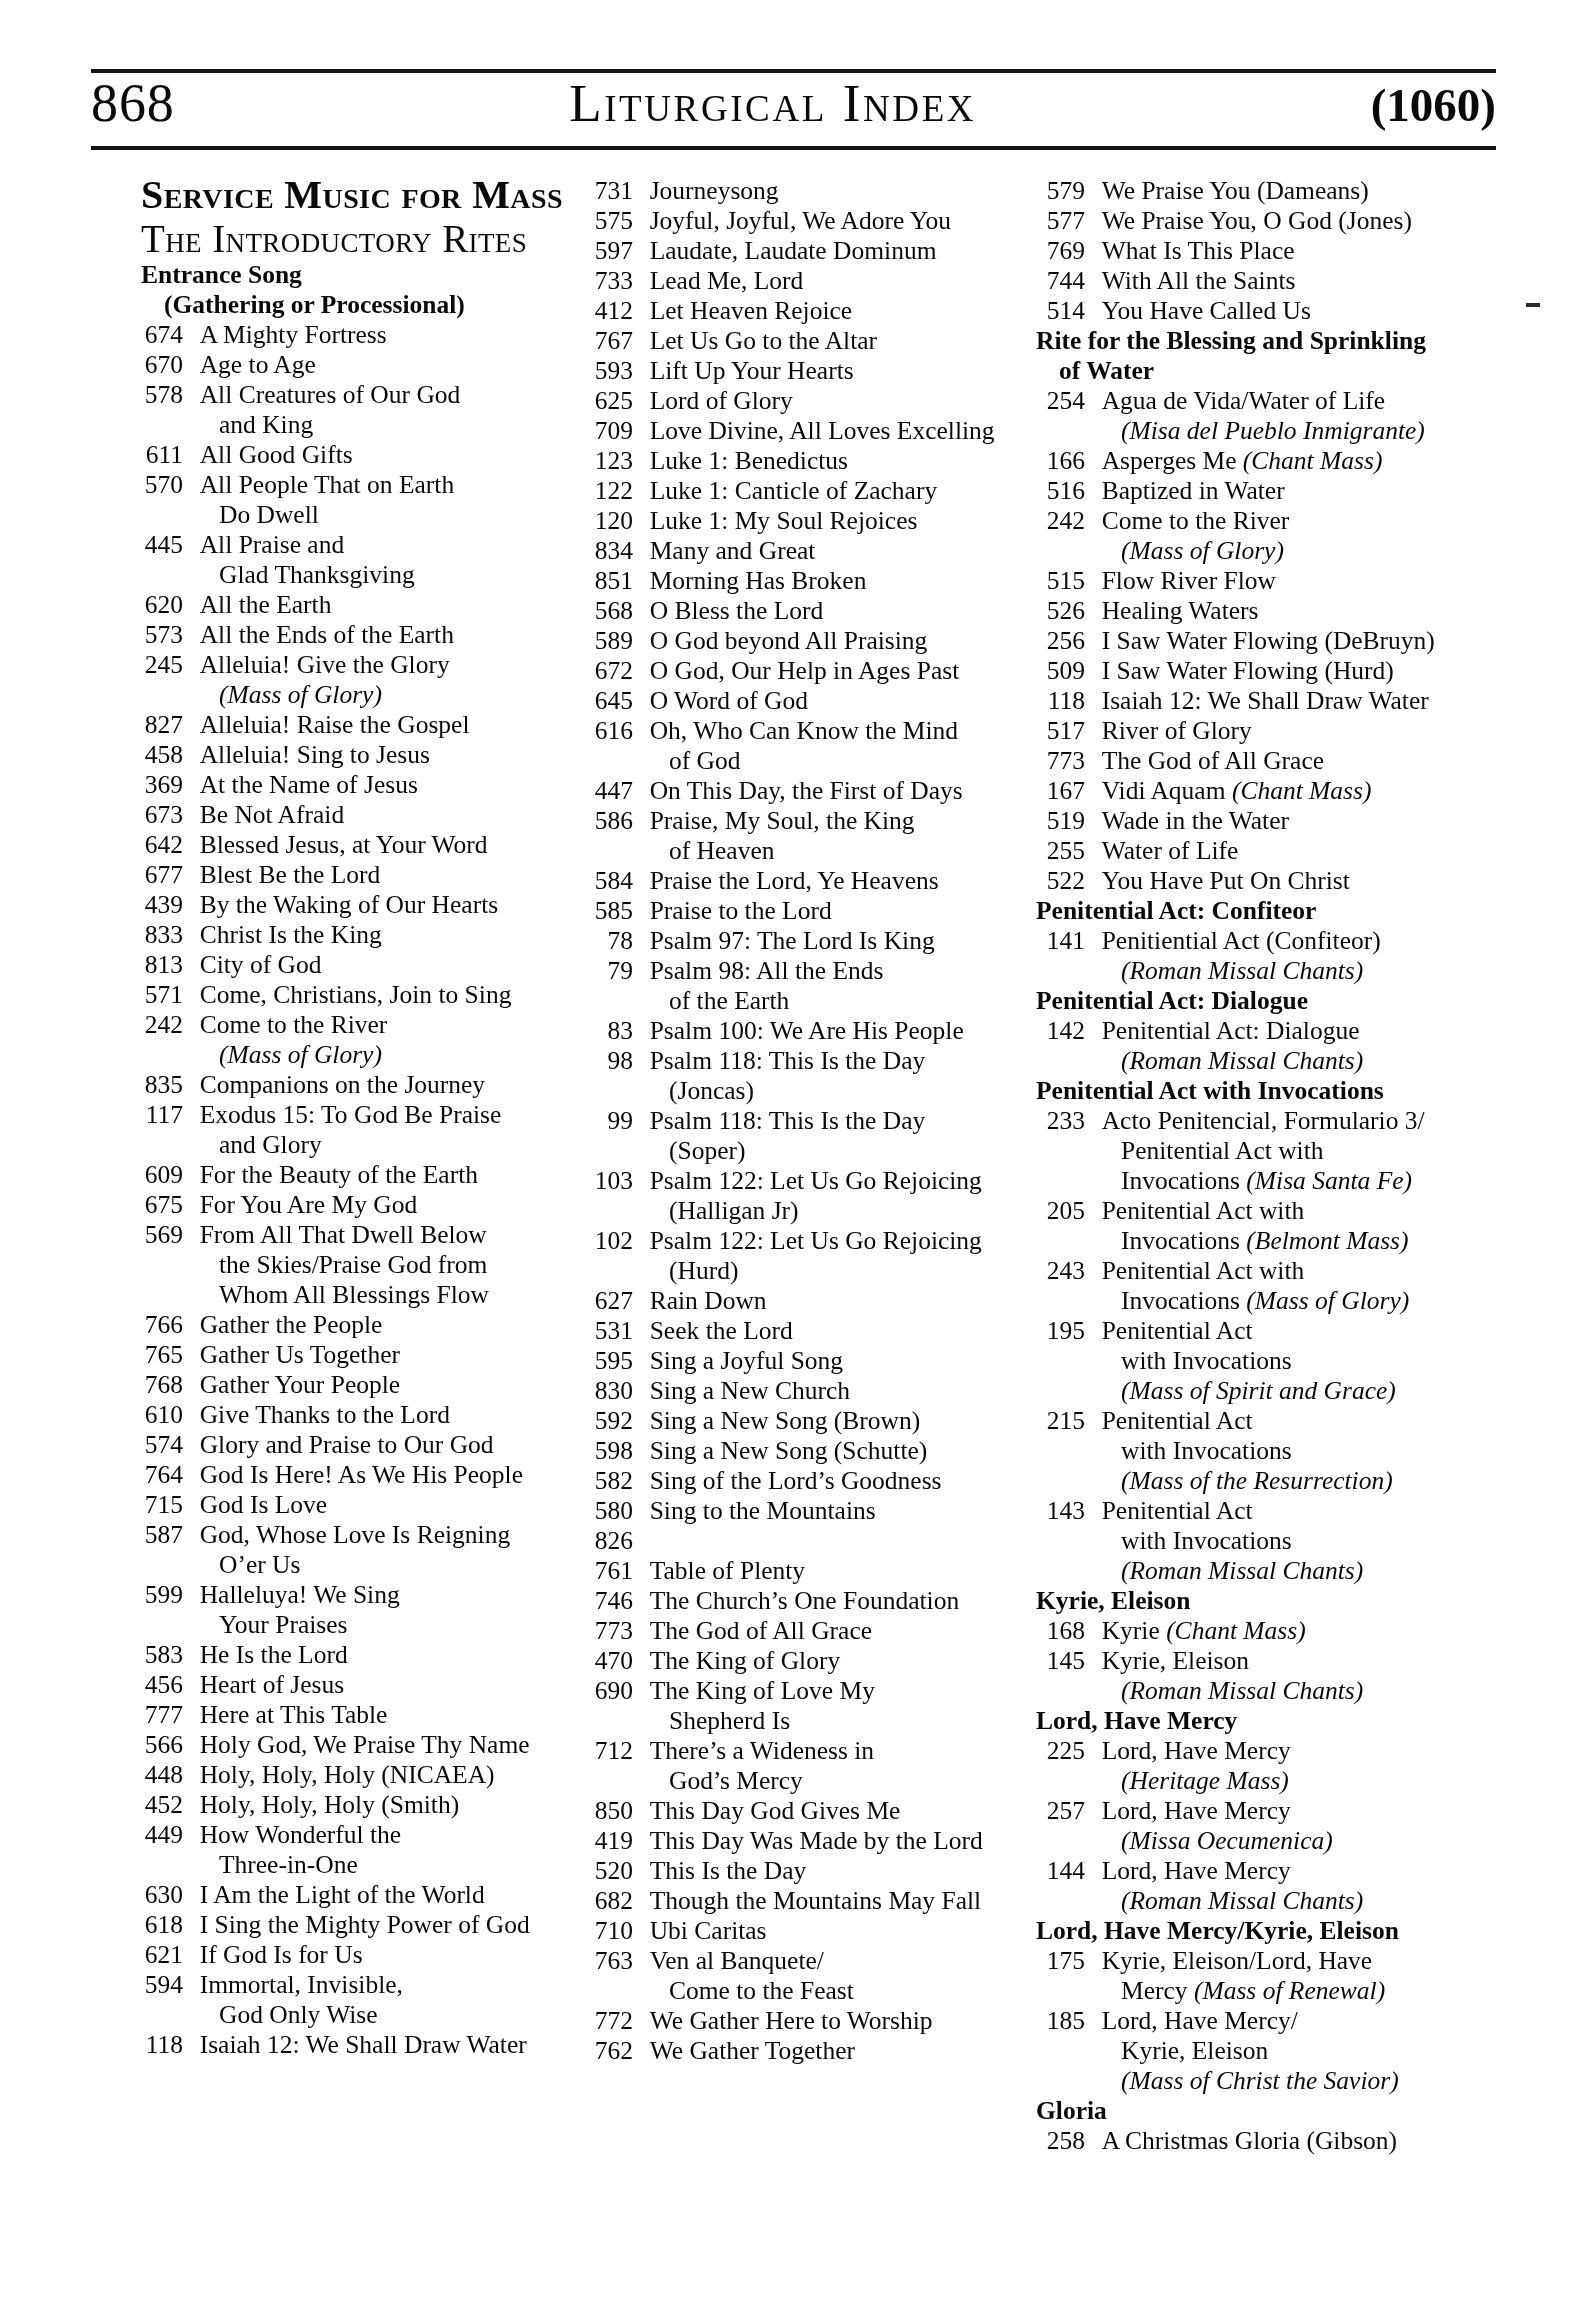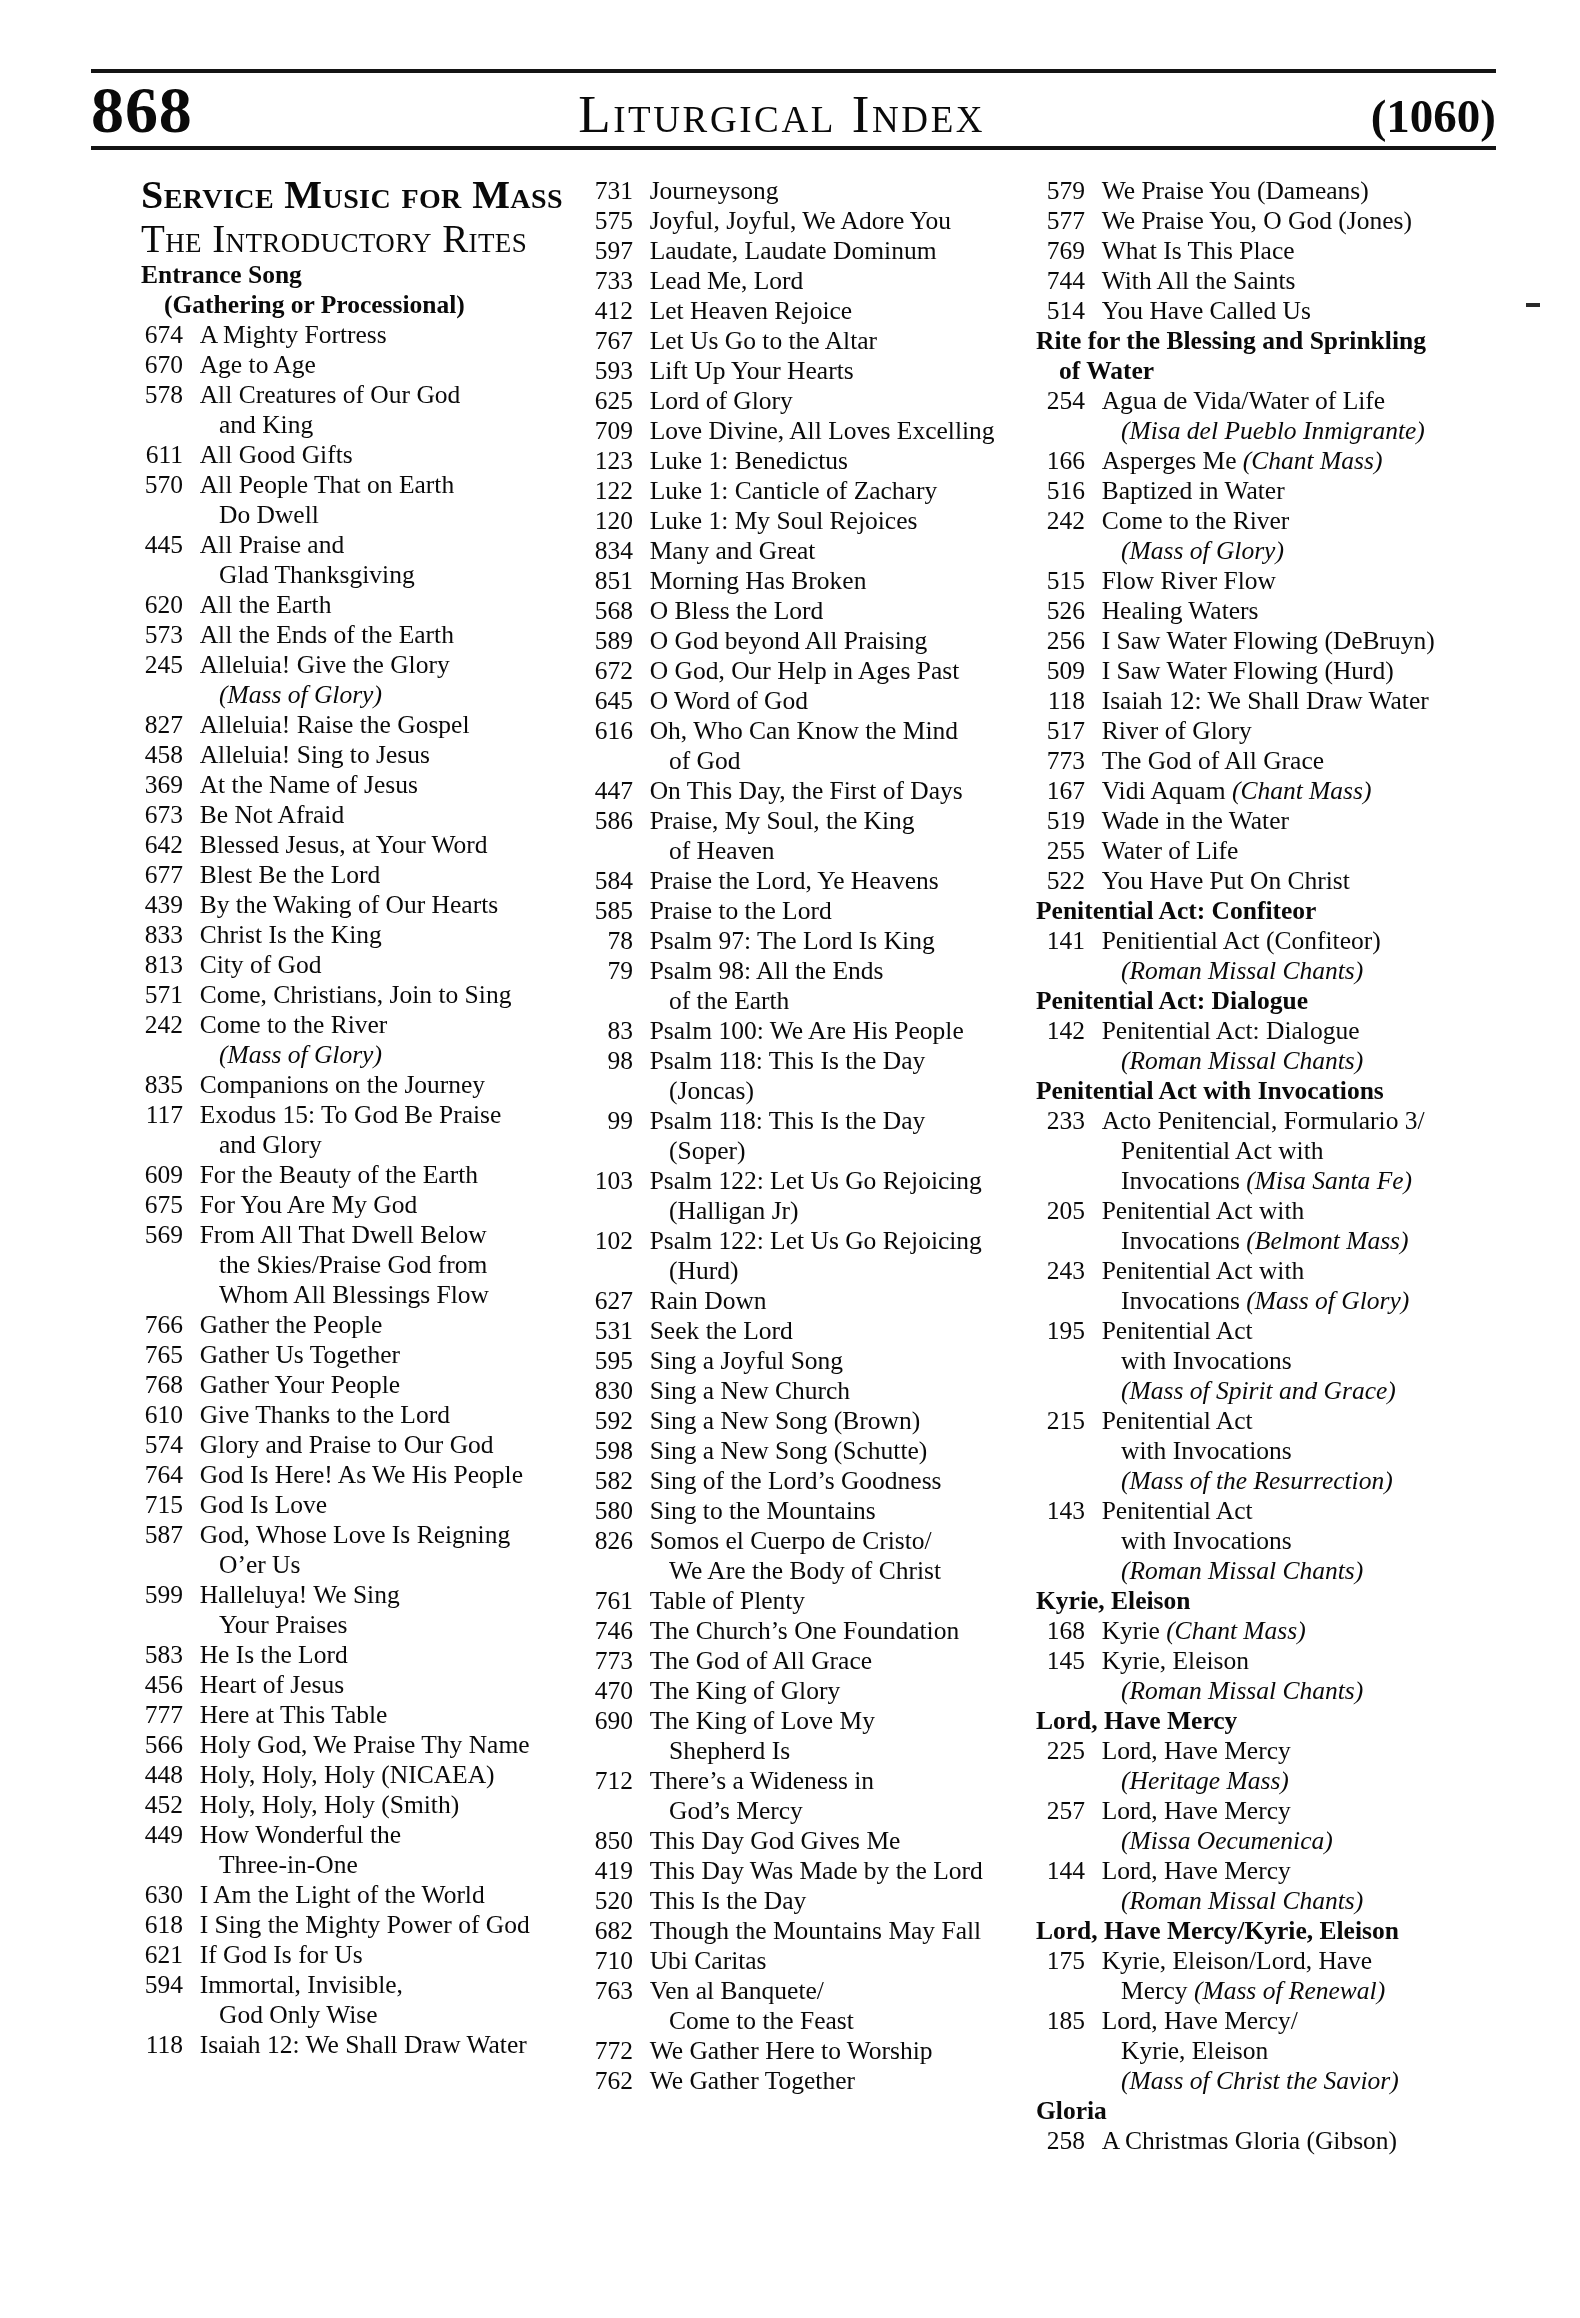--- a/index.html
+++ b/index.html
@@ -11,21 +11,21 @@
     position:relative;
     -webkit-font-smoothing:antialiased;
   }
   .rule { position:absolute; left:91px; width:1405px; height:3.5px; background:#141414; }
   #rule-top { top:69px; }
   #rule-bottom { top:146px; }
   .hdr {
     position:absolute; left:91px; top:72px; width:1405px; height:70px;
     display:flex; align-items:baseline;
   }
-  .pn-left  { font-size:66px; font-weight:bold; letter-spacing:0.9px; }
+  .pn-left  { font-size:54px; font-weight:normal; letter-spacing:0.9px; }
   .pg-title { flex:1; text-align:center; font-weight:normal; font-variant:small-caps; font-size:53px; letter-spacing:2.6px; }
   .pn-right { font-size:47px; font-weight:bold; }
 
   .col { position:absolute; font-size:25.5px; line-height:30px; }
   #col-1 { left:141px;  top:172px; width:444px; }
   #col-2 { left:575px;  top:176px; width:452px; }
   #col-3 { left:1036px; top:176px; width:474px; }
   #col-1 { --numw:42px; }
   #col-2 { --numw:58px; }
   #col-3 { --numw:49px; }
@@ -584,24 +584,20 @@
       </div>
     </div>
     <div class="entry">
       <span class="num">580</span>
       <div class="titles">
         <div class="tl"><span>Sing to the Mountains</span></div>
       </div>
     </div>
     <div class="entry">
       <span class="num">826</span>
-      <div class="titles">
-        <div class="tl"><span>Somos el Cuerpo de Cristo/</span></div>
-        <div class="tl cont"><span>We Are the Body of Christ</span></div>
-      </div>
     </div>
     <div class="entry">
       <span class="num">761</span>
       <div class="titles">
         <div class="tl"><span>Table of Plenty</span></div>
       </div>
     </div>
     <div class="entry">
       <span class="num">746</span>
       <div class="titles">

